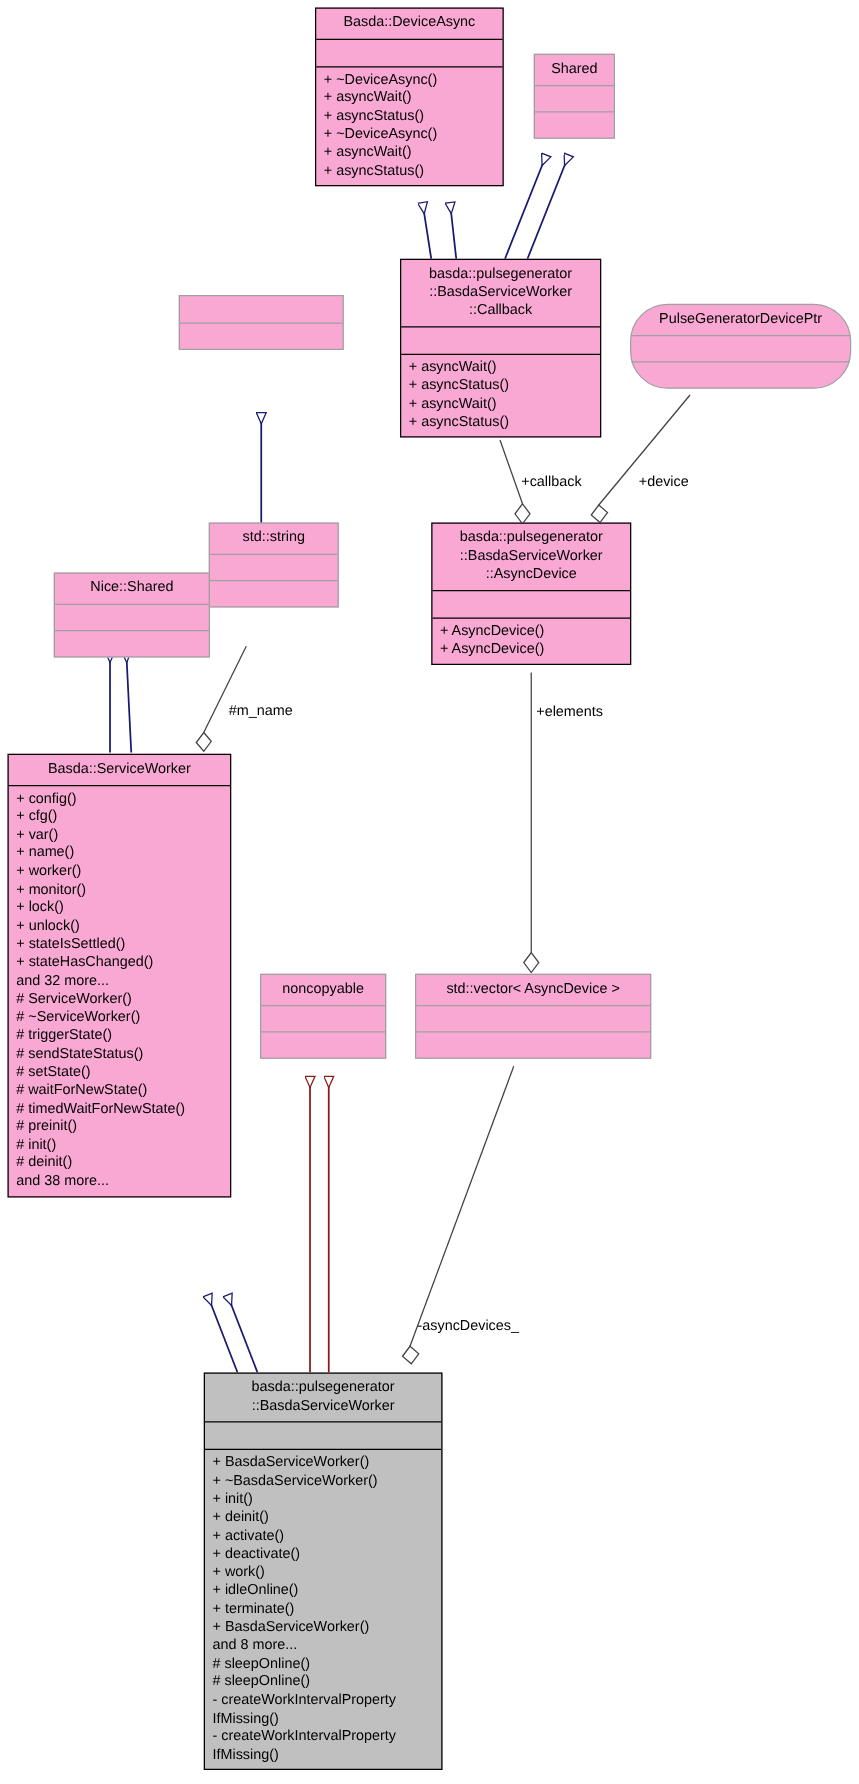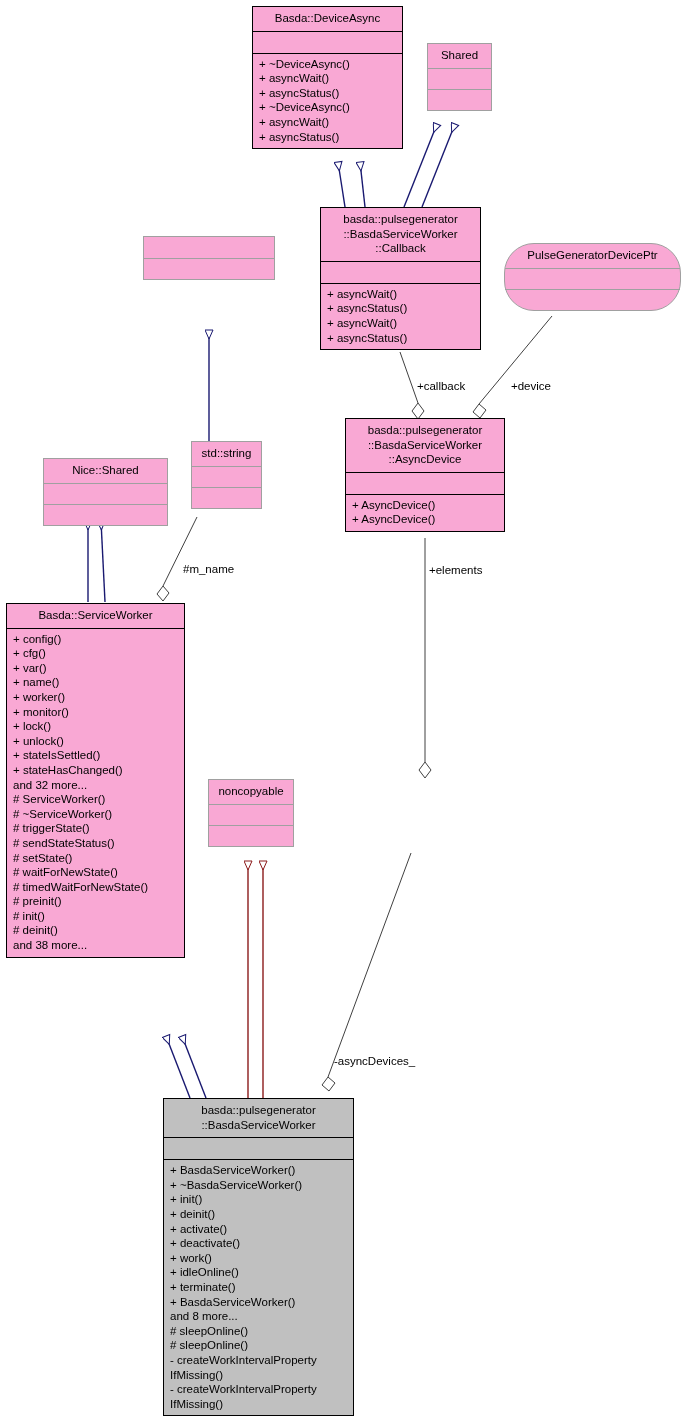--- a/index.html
+++ b/index.html
@@ -150,21 +150,21 @@
     <div class="compartment rows">+ AsyncDevice()
 + AsyncDevice()</div>
   </div>
 
   <div class="node plain" style="left:43px;top:458px;width:125px;">
     <div class="compartment title">Nice::Shared</div>
     <div class="compartment empty"></div>
     <div class="compartment empty"></div>
   </div>
 
-  <div class="node plain" style="left:167px;top:441px;width:71px;margin-left:24px;">
+  <div class="node plain" style="left:167px;top:418px;width:104px;">
     <div class="compartment title">std::string</div>
     <div class="compartment empty"></div>
     <div class="compartment empty"></div>
   </div>
 
   <div class="node key" style="left:6px;top:603px;width:179px;">
     <div class="compartment title">Basda::ServiceWorker</div>
     <div class="compartment rows">+ config()
 + cfg()
 + var()
@@ -182,26 +182,31 @@
 # sendStateStatus()
 # setState()
 # waitForNewState()
 # timedWaitForNewState()
 # preinit()
 # init()
 # deinit()
 and 38 more...</div>
   </div>
 
-  <div class="node plain" style="left:208px;top:779px;width:86px;">
+  <div class="node plain" style="left:208px;top:779px;width:101px;">
     <div class="compartment title">noncopyable</div>
     <div class="compartment empty"></div>
     <div class="compartment empty"></div>
   </div>
 
+  <div class="node plain" style="left:332px;top:779px;width:189px;">
+    <div class="compartment title">std::vector&lt; AsyncDevice &gt;</div>
+    <div class="compartment empty"></div>
+    <div class="compartment empty"></div>
+  </div>
 
   <div class="node key filled" style="left:163px;top:1098px;width:191px;">
     <div class="compartment title">basda::pulsegenerator
 ::BasdaServiceWorker</div>
     <div class="compartment empty2"></div>
     <div class="compartment rows">+ BasdaServiceWorker()
 + ~BasdaServiceWorker()
 + init()
 + deinit()
 + activate()

